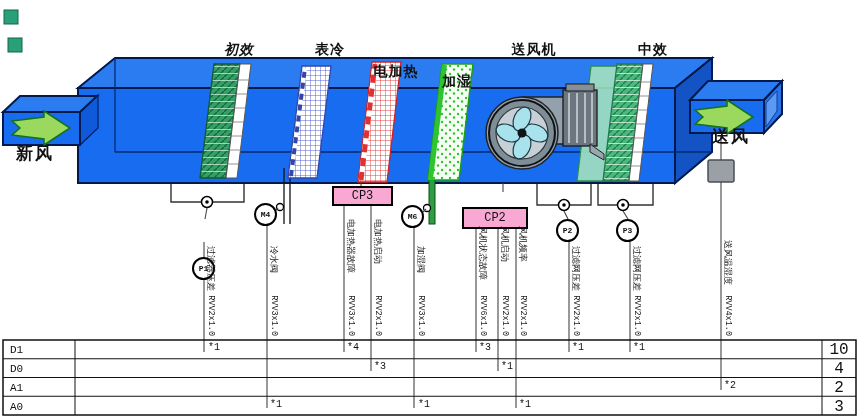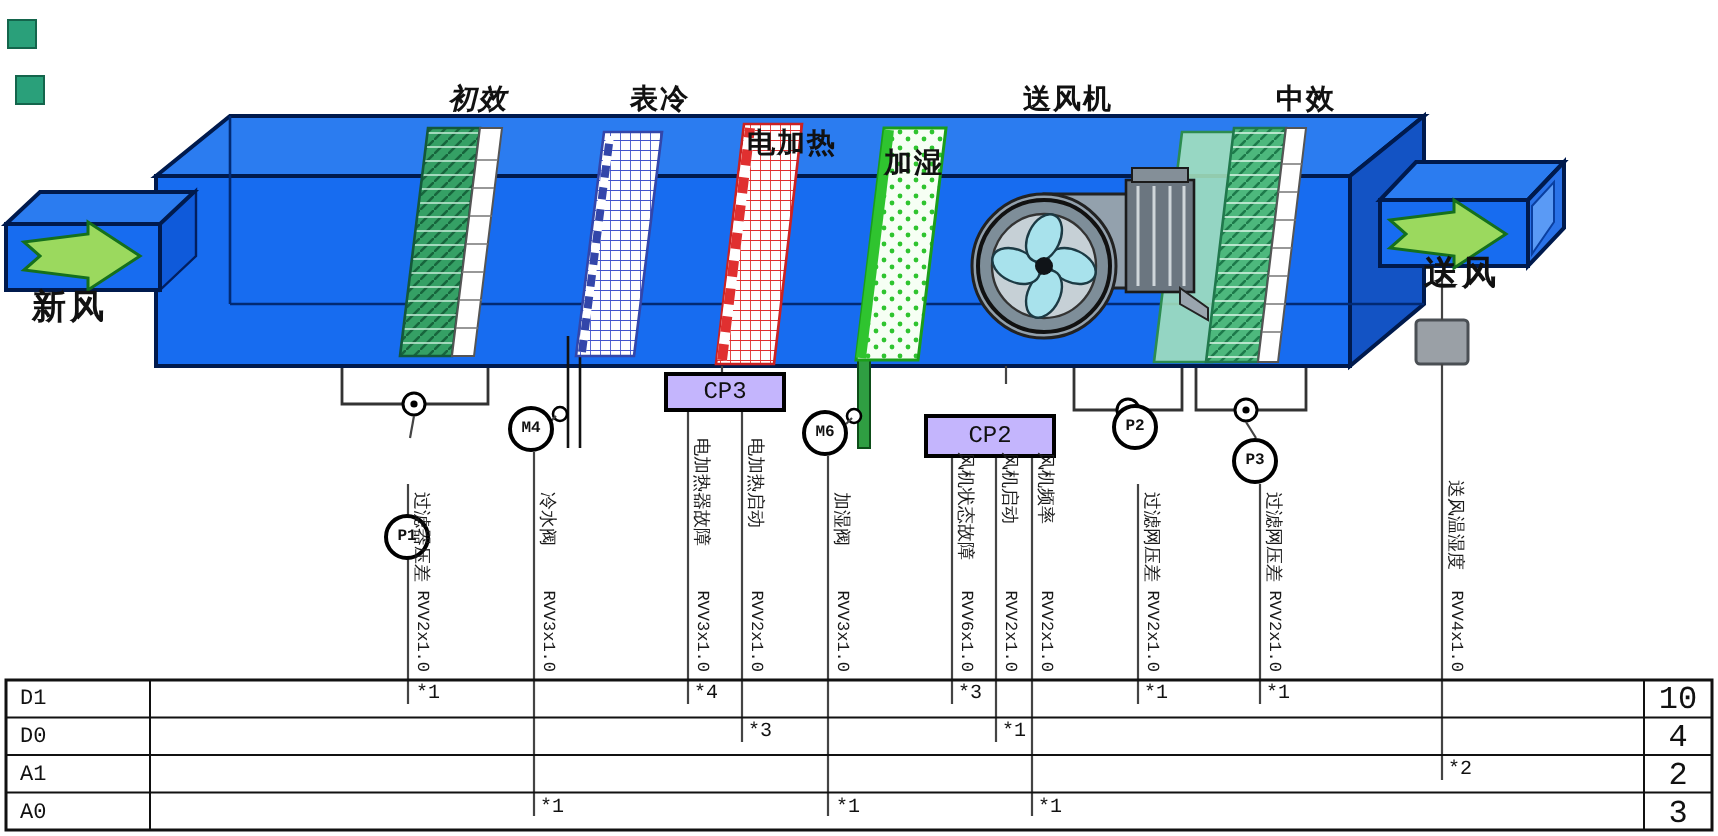--- a/index.html
+++ b/index.html
@@ -2,21 +2,21 @@
 <html><head>
 <meta charset="utf-8">
 <style>
   html,body{margin:0;padding:0;background:#fff;}
   #stage{position:relative;width:859px;height:418px;background:#fff;overflow:hidden;
          font-family:"Liberation Sans","DejaVu Sans",sans-serif;color:#111;}
   #stage svg{position:absolute;left:0;top:0;}
   .lbl{position:absolute;white-space:nowrap;}
   .sec{font-size:14px;font-weight:bold;text-align:center;width:80px;letter-spacing:1px;}
   .big{font-size:17px;font-weight:bold;letter-spacing:2px;}
-  .cp{position:absolute;background:#c4b5fd;border:2px solid #000;display:flex;align-items:center;justify-content:center;
+  .cp{position:absolute;background:#f9a8d4;border:2px solid #000;display:flex;align-items:center;justify-content:center;
       font-family:"Liberation Mono","DejaVu Sans Mono",monospace;font-size:12px;box-sizing:border-box;}
   .sensor{position:absolute;width:23px;height:23px;border:2.5px solid #000;border-radius:50%;background:#fff;
       box-sizing:border-box;display:flex;align-items:center;justify-content:center;
       font-family:"Liberation Mono","DejaVu Sans Mono",monospace;font-size:8px;font-weight:bold;}
   .wlabel{position:absolute;transform-origin:0 0;transform:rotate(90deg);height:12px;line-height:12px;
       display:flex;justify-content:space-between;font-size:9px;color:#1a1a1a;white-space:nowrap;}
   .wlabel .cab{font-family:"Liberation Mono","DejaVu Sans Mono",monospace;font-size:8.5px;}
   .star{position:absolute;font-family:"Liberation Mono","DejaVu Sans Mono",monospace;font-size:10px;line-height:12px;}
   .trow{position:absolute;font-family:"Liberation Mono","DejaVu Sans Mono",monospace;font-size:11px;line-height:13px;}
   .ttot{position:absolute;font-family:"Liberation Mono","DejaVu Sans Mono",monospace;font-size:16px;line-height:13px;width:30px;text-align:center;}
@@ -199,21 +199,21 @@
 
 <div class="lbl big" style="left:16px;top:142px;">新风</div>
 <div class="lbl big" style="left:712px;top:125px;">送风</div>
 
 <div class="cp" style="left:332px;top:186px;width:61px;height:20px;">CP3</div>
 <div class="cp" style="left:462px;top:207px;width:66px;height:22px;">CP2</div>
 
 <div class="sensor" style="left:192px;top:219px;margin-top:38px;">P1</div>
 <div class="sensor" style="left:254px;top:203px;">M4</div>
 <div class="sensor" style="left:401px;top:205px;">M6</div>
-<div class="sensor" style="left:556px;top:202px;">P2</div>
+<div class="sensor" style="left:556px;top:219px;">P2</div>
 <div class="sensor" style="left:616px;top:219px;">P3</div>
 
 <div class="wlabel" style="left:217px;top:246px;width:90px;">
   <span>过滤器压差</span>
       <span class="cab">RVV2x1.0</span>
 </div>
 <div class="wlabel" style="left:280px;top:246px;width:90px;">
   <span>冷水阀</span>
       <span class="cab">RVV3x1.0</span>
 </div>

